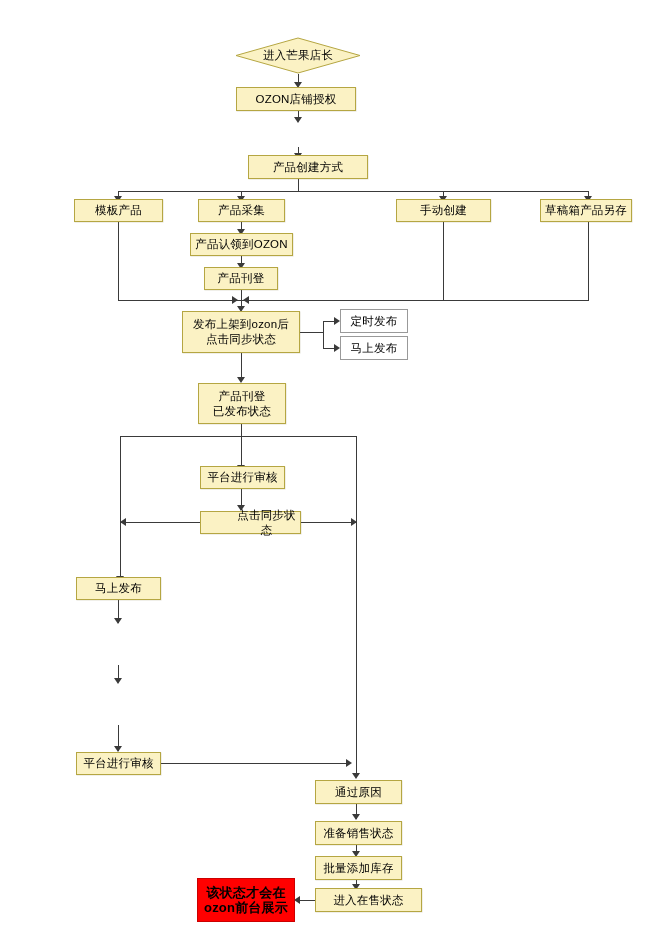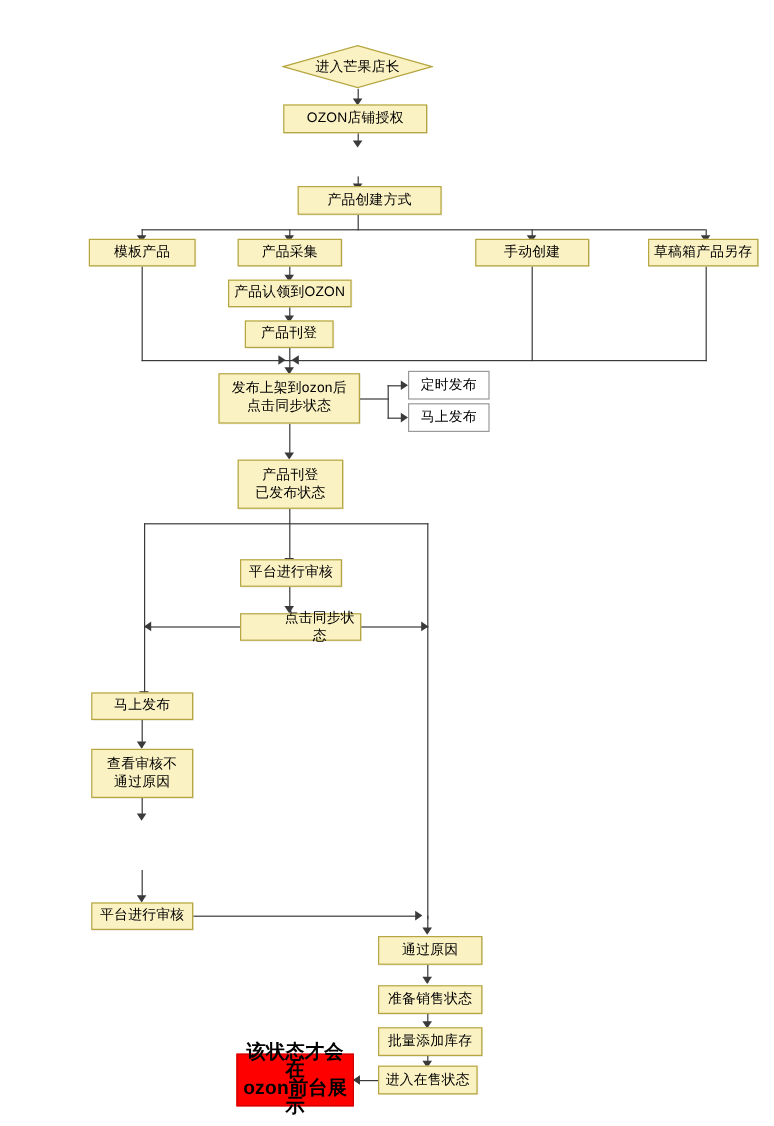--- a/index.html
+++ b/index.html
@@ -37,21 +37,21 @@
   }
   .node.plain {
     background: #ffffff;
     border: 1px solid #999999;
   }
   .node.danger {
     background: #ff0000;
     border: 1px solid #cc0000;
     color: #000000;
     font-weight: bold;
-    font-size: 16px;
+    font-size: 13px;
     line-height: 15px;
   }
   .node .lbl {
     white-space: pre-line;
     display: block;
   }
   
   .diamond {
     position: absolute;
     z-index: 3;
@@ -240,24 +240,20 @@
 
   <div class="arw down" style="left:116px; top:576px;"></div>
 
   <div class="node proc" style="left:76px; top:577px; width:85px; height:23px;">
     <span class="lbl">马上发布</span>
   </div>
 
   <div class="ln v" style="left:118px; top:600px; height:23px;"></div>
   <div class="arw down" style="left:114px; top:618px;"></div>
 
-  <div class="node proc" style="left:76px; top:624px; width:85px; height:41px;">
-    <span class="lbl">查看审核不
-通过原因</span>
-  </div>
 
   <div class="ln v" style="left:118px; top:665px; height:17px;"></div>
   <div class="arw down" style="left:114px; top:678px;"></div>
 
 
   <div class="ln v" style="left:118px; top:725px; height:26px;"></div>
   <div class="arw down" style="left:114px; top:746px;"></div>
 
   <div class="node proc" style="left:76px; top:752px; width:85px; height:23px;">
     <span class="lbl">平台进行审核</span>
@@ -283,21 +279,21 @@
   <div class="ln v" style="left:356px; top:845px; height:10px;"></div>
   <div class="arw down" style="left:352px; top:851px;"></div>
 
   <div class="node proc" style="left:315px; top:856px; width:87px; height:24px;">
     <span class="lbl">批量添加库存</span>
   </div>
 
   <div class="ln v" style="left:356px; top:880px; height:8px;"></div>
   <div class="arw down" style="left:352px; top:884px;"></div>
 
-  <div class="node proc" style="left:315px; top:888px; width:83px; height:24px;">
+  <div class="node proc" style="left:315px; top:888px; width:107px; height:24px;">
     <span class="lbl">进入在售状态</span>
   </div>
 
   <div class="ln h" style="left:300px; top:900px; width:16px;"></div>
   <div class="arw left" style="left:294px; top:896px;"></div>
 
   <div class="node danger" style="left:197px; top:878px; width:98px; height:44px;">
     <span class="lbl">该状态才会在
 ozon前台展示</span>
   </div>

